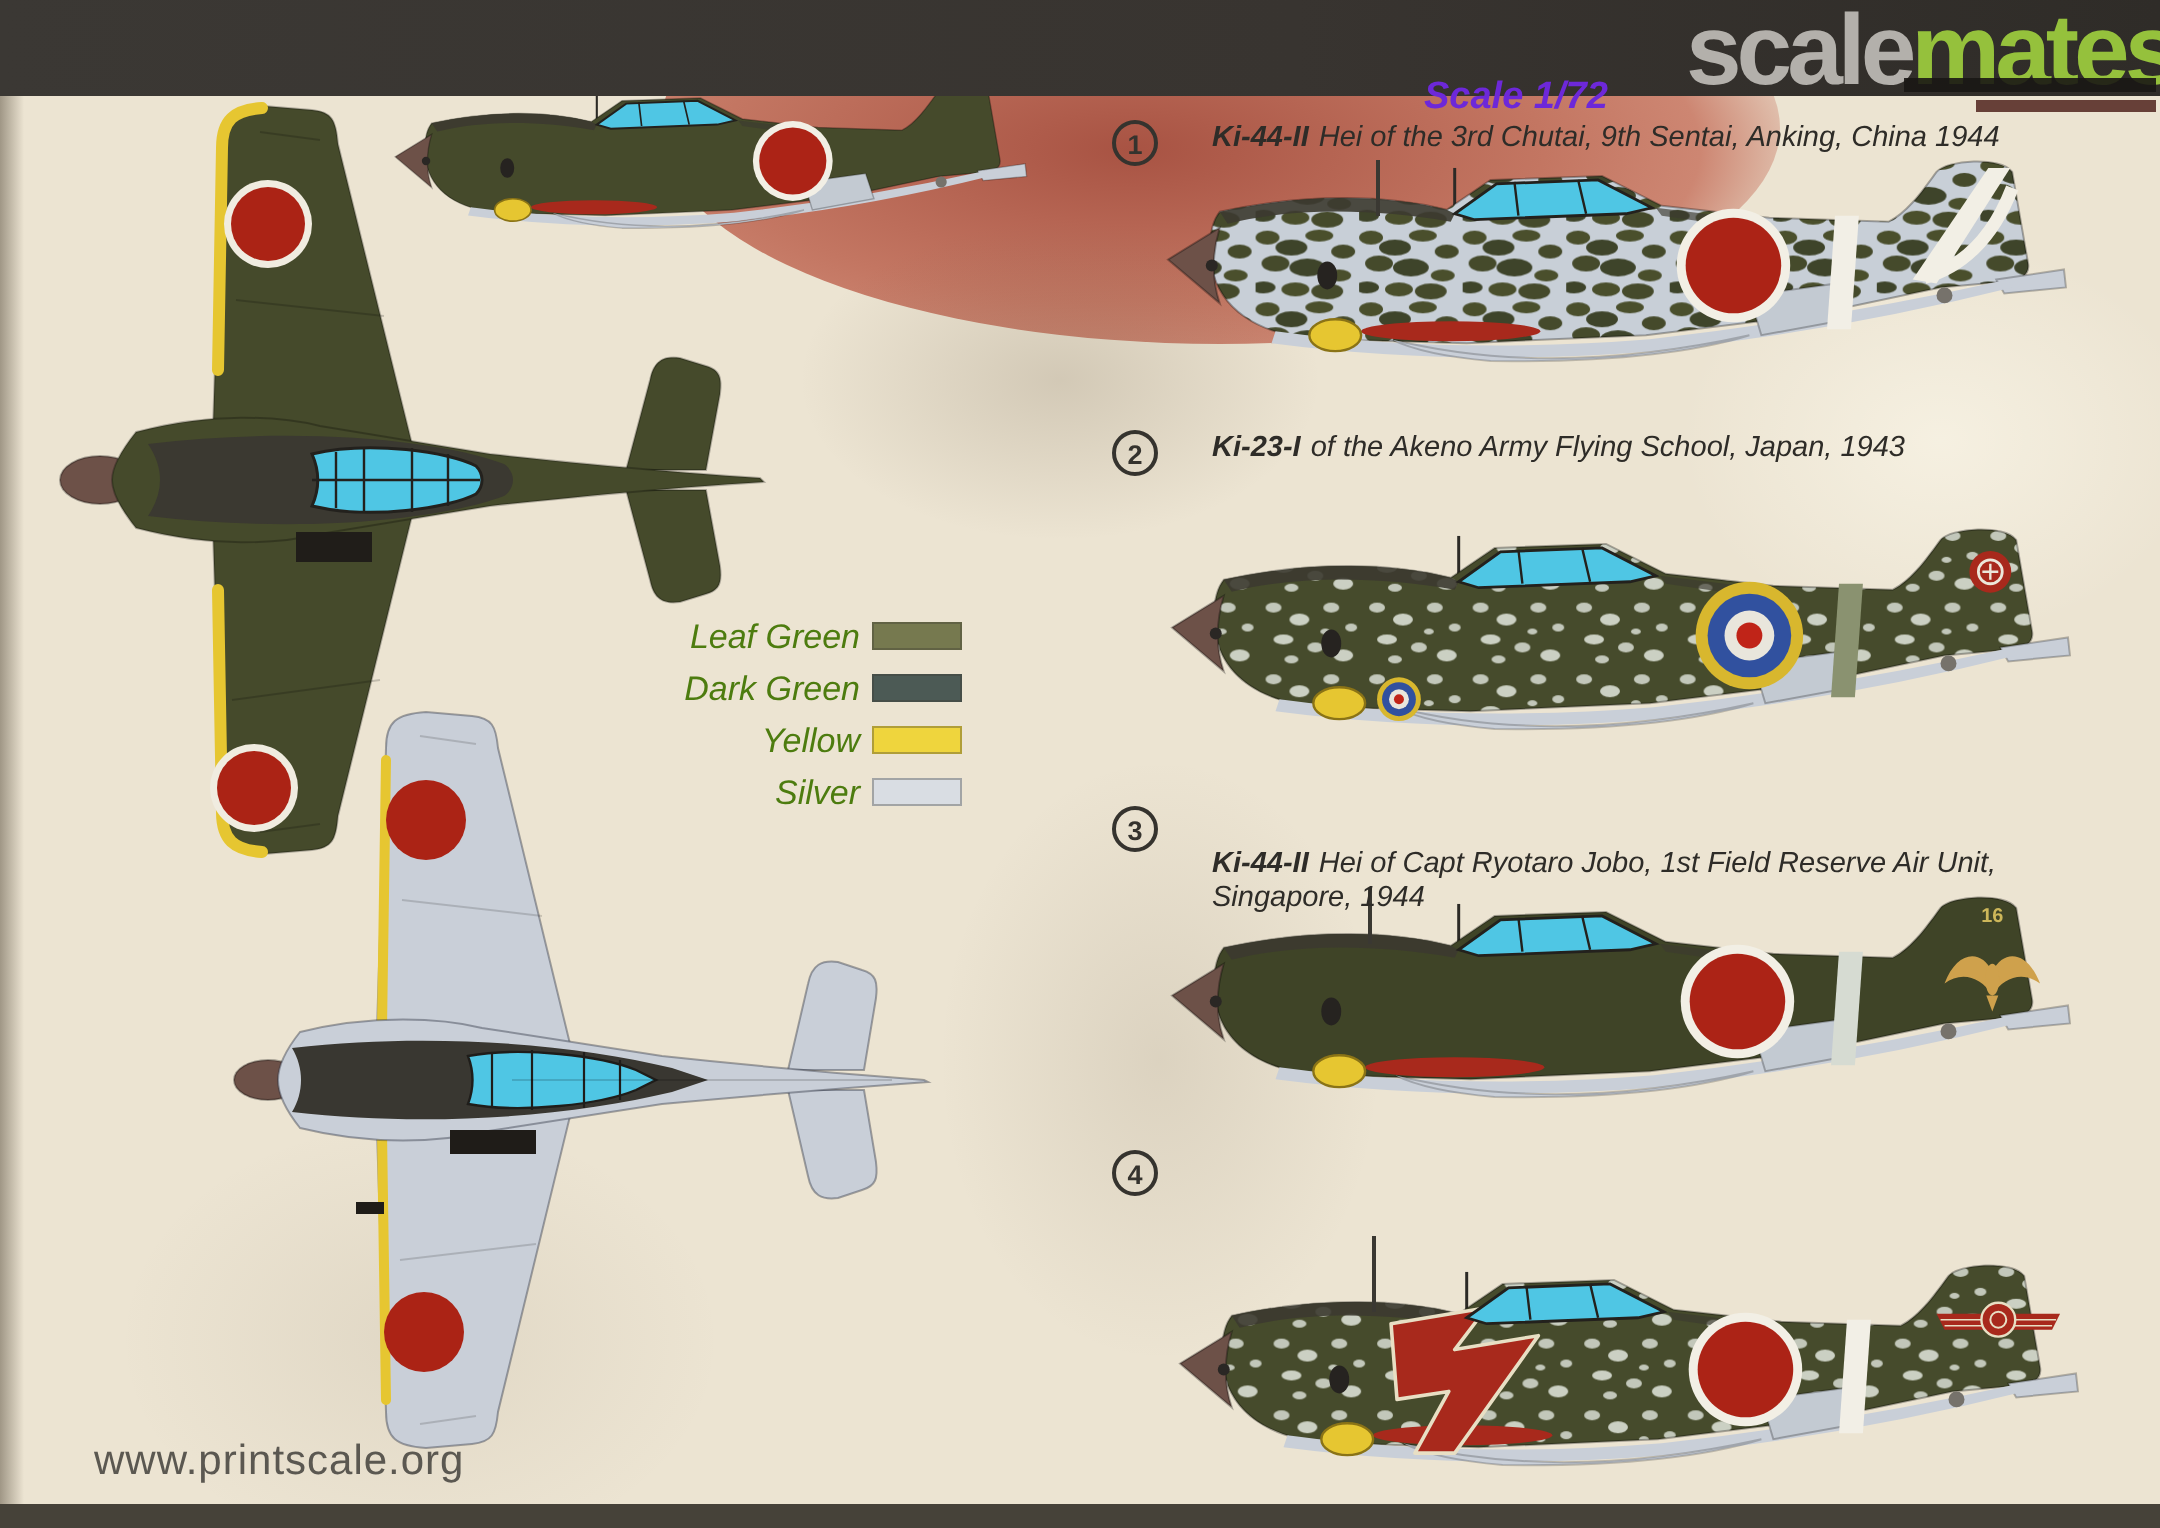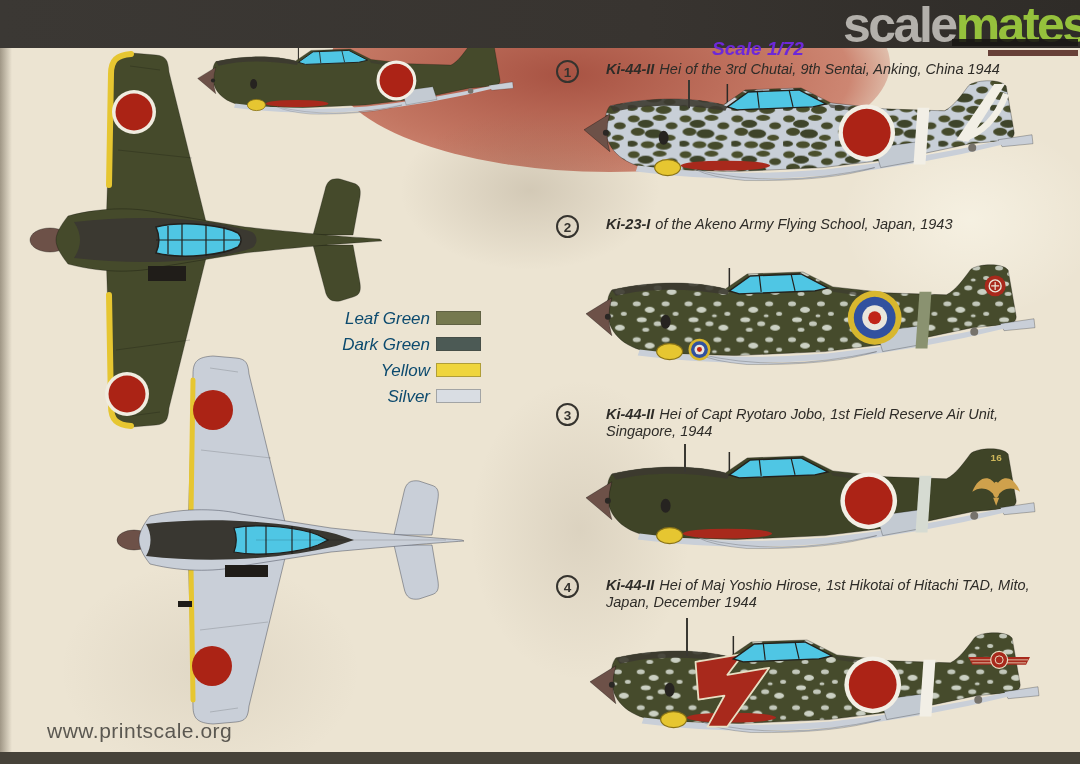--- a/index.html
+++ b/index.html
@@ -28,21 +28,21 @@
   .logo-sub2{left:988px;top:50px;width:90px;height:6px;background:#50231d;opacity:.85;}
   
   .numcircle{width:23px;height:23px;border:2px solid #35332e;border-radius:50%;
     color:#35332e;font-size:13.5px;font-weight:700;text-align:center;line-height:22px;box-sizing:border-box;}
   .caption{width:445px;font-size:14.5px;font-style:italic;color:#2e2c28;line-height:17px;}
   .cap-model{font-weight:700;margin-right:5px;text-align:center;}
   .leader{width:2px;background:#3a3832;}
   
   .legend-row{height:26px;}
   .legend-label{position:absolute;left:0;top:2px;width:152px;text-align:right;
-    font-size:17px;font-style:italic;color:#0c4a6e;}
+    font-size:17px;font-style:italic;color:#4d7c0f;}
   .legend-swatch{position:absolute;left:158px;top:4px;width:45px;height:14px;
     border:1px solid rgba(60,58,50,.35);box-sizing:border-box;}
   .url{left:26px;top:719px;font-size:21px;color:#5b5851;letter-spacing:.5px;margin-left:21px;}
   svg{display:block;}
 </style>
 </head>
 <body>
 
 <div class="stage">
 
@@ -266,22 +266,21 @@
   <div class="abs logo-sub1"></div>
   <div class="abs logo-sub2"></div>
 
   <div class="abs numcircle" style="left:556px;top:60px">1</div>
   <div class="abs numcircle" style="left:556px;top:215px">2</div>
   <div class="abs numcircle" style="left:556px;top:403px">3</div>
   <div class="abs numcircle" style="left:556px;top:575px">4</div>
 
   <div class="abs caption" style="left:606px;top:61px"><span class="cap-model">Ki-44-II</span><span>Hei of the 3rd Chutai, 9th Sentai, Anking, China 1944</span></div>
   <div class="abs caption" style="left:606px;top:216px"><span class="cap-model">Ki-23-I</span><span>of the Akeno Army Flying School, Japan, 1943</span></div>
-  <div class="abs caption" style="left:606px;top:406px"><span class="cap-model">Ki-44-II</span><span>Hei of Capt Ryotaro Jobo, 1st Field Reserve Air Unit, Singapore, 1944</span></div>
-  <div class="abs caption" style="left:606px;top:577px"><span class="cap-model">Ki-44-II</span><span>Hei of Maj Yoshio Hirose, 1st Hikotai of Hitachi TAD, Mito, Japan, December 1944</span></div>
+  <div class="abs caption" style="left:606px;top:424px"><span class="cap-model">Ki-44-II</span><span>Hei of Capt Ryotaro Jobo, 1st Field Reserve Air Unit, Singapore, 1944</span></div>
 
   <div class="abs" style="left:278px;top:307px;width:210px">
     <div class="legend-row" style="position:relative">
       <span class="legend-label">Leaf Green</span>
       <span class="legend-swatch" style="background: rgb(118, 121, 79);"></span>
     </div>
     <div class="legend-row" style="position:relative">
       <span class="legend-label">Dark Green</span>
       <span class="legend-swatch" style="background: rgb(76, 90, 85);"></span>
     </div>

